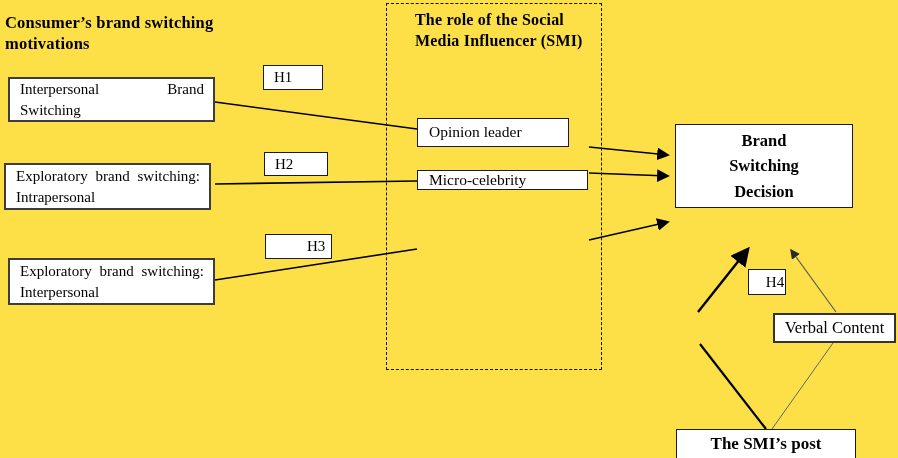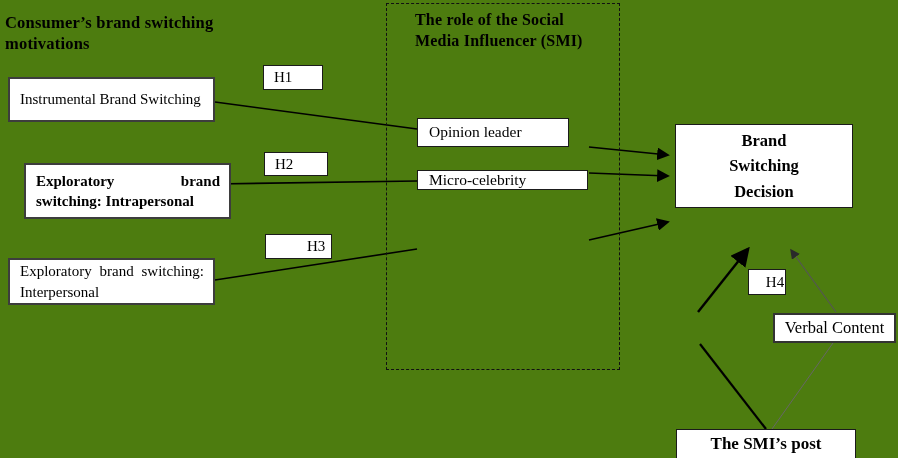--- a/index.html
+++ b/index.html
@@ -3,21 +3,21 @@
 <meta charset="utf-8">
 <style>
   * { margin: 0; padding: 0; box-sizing: border-box; }
   html, body { background: #ffffff; }
   body { font-family: "Liberation Serif", "DejaVu Serif", serif; color: #000; }
 
   .canvas {
     position: relative;
     width: 898px;
     height: 458px;
-    background: #4d7c0f;
+    background: #fde047;
     overflow: hidden;
   }
 
   .abs { position: absolute; }
 
   .section-heading {
     font-weight: bold;
     font-size: 16.5px;
     line-height: 1.3;
     letter-spacing: 0.2px;
@@ -129,37 +129,37 @@
     <line x1="698" y1="312" x2="748" y2="249" stroke="#000" stroke-width="2.4" marker-end="url(#arrow-black)"></line>
     <line x1="836" y1="312" x2="791" y2="250" stroke="#555" stroke-width="1.1" marker-end="url(#arrow-thin)"></line>
 
     <line x1="766" y1="429" x2="700" y2="344" stroke="#000" stroke-width="2.2"></line>
     <line x1="772" y1="429" x2="833" y2="343" stroke="#666" stroke-width="1"></line>
   </svg>
 
   <div class="abs section-heading" style="left:5px; top:12px; width:250px;">Consumer’s brand switching motivations</div>
 
   <div class="node left-box" style="left:8px; top:77px; width:207px; height:45px;">
-    <div class="inner">Instrumental Brand Switching</div>
+    <div class="inner">Interpersonal Brand Switching</div>
   </div>
 
-  <div class="node left-box" style="left:24px; top:163px; width:207px; height:56px;font-weight:bold;">
+  <div class="node left-box" style="left:4px; top:163px; width:207px; height:47px;">
     <div class="inner">Exploratory brand switching: Intrapersonal</div>
   </div>
 
   <div class="node left-box" style="left:8px; top:258px; width:207px; height:47px;">
     <div class="inner">Exploratory brand switching: Interpersonal</div>
   </div>
 
   <div class="h-label" style="left:263px; top:65px; width:60px; height:25px;">H1</div>
   <div class="h-label" style="left:264px; top:152px; width:64px; height:24px;">H2</div>
   <div class="h-label" style="left:265px; top:234px; width:67px; height:25px;padding-left:41px;">H3</div>
   <div class="h-label centered" style="left:748px; top:269px; width:38px; height:26px;">H4</div>
 
-  <div class="dashed-region" style="left:386px; top:3px; width:234px; height:367px;">
+  <div class="dashed-region" style="left:386px; top:3px; width:216px; height:367px;">
     <div class="section-heading" style="position:absolute; left:28px; top:6px; width:176px; font-size:16px;">The role of the Social Media Influencer (SMI)</div>
   </div>
 
   <div class="node mid-box" style="left:417px; top:118px; width:152px; height:29px;">
     <div class="inner">Opinion leader</div>
   </div>
 
   <div class="node mid-box" style="left:417px; top:170px; width:171px; height:20px;">
     <div class="inner">Micro-celebrity</div>
   </div>

